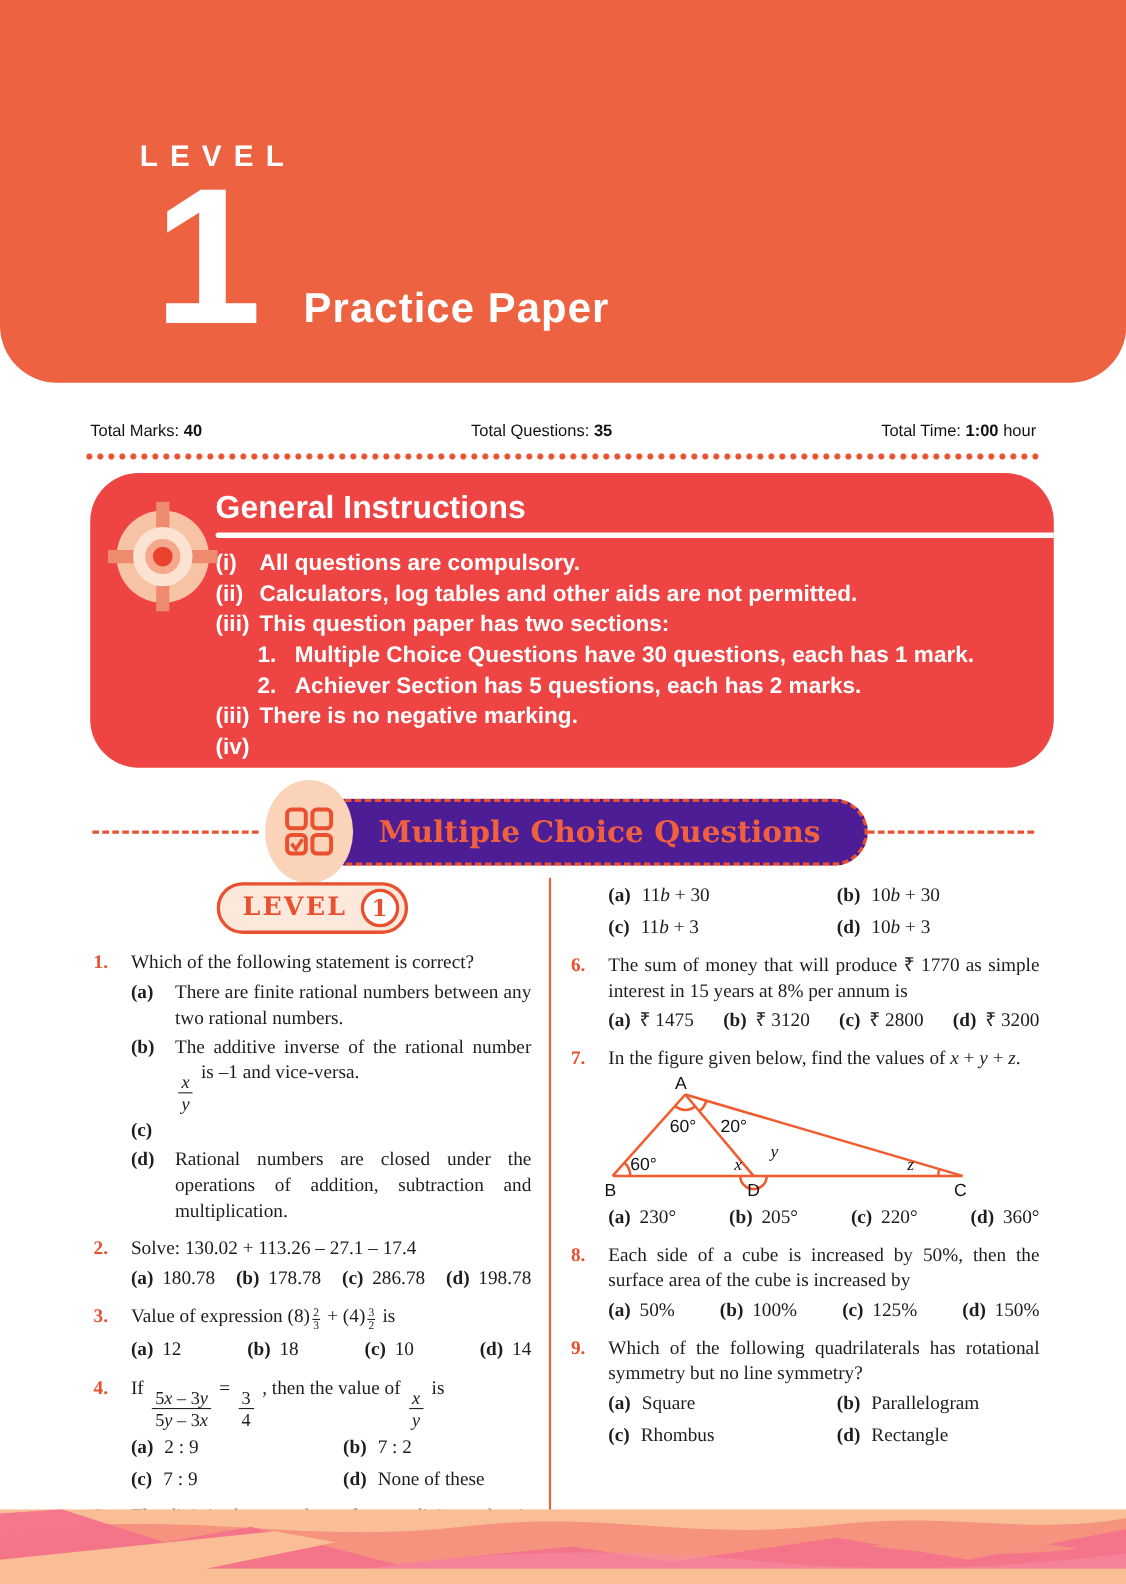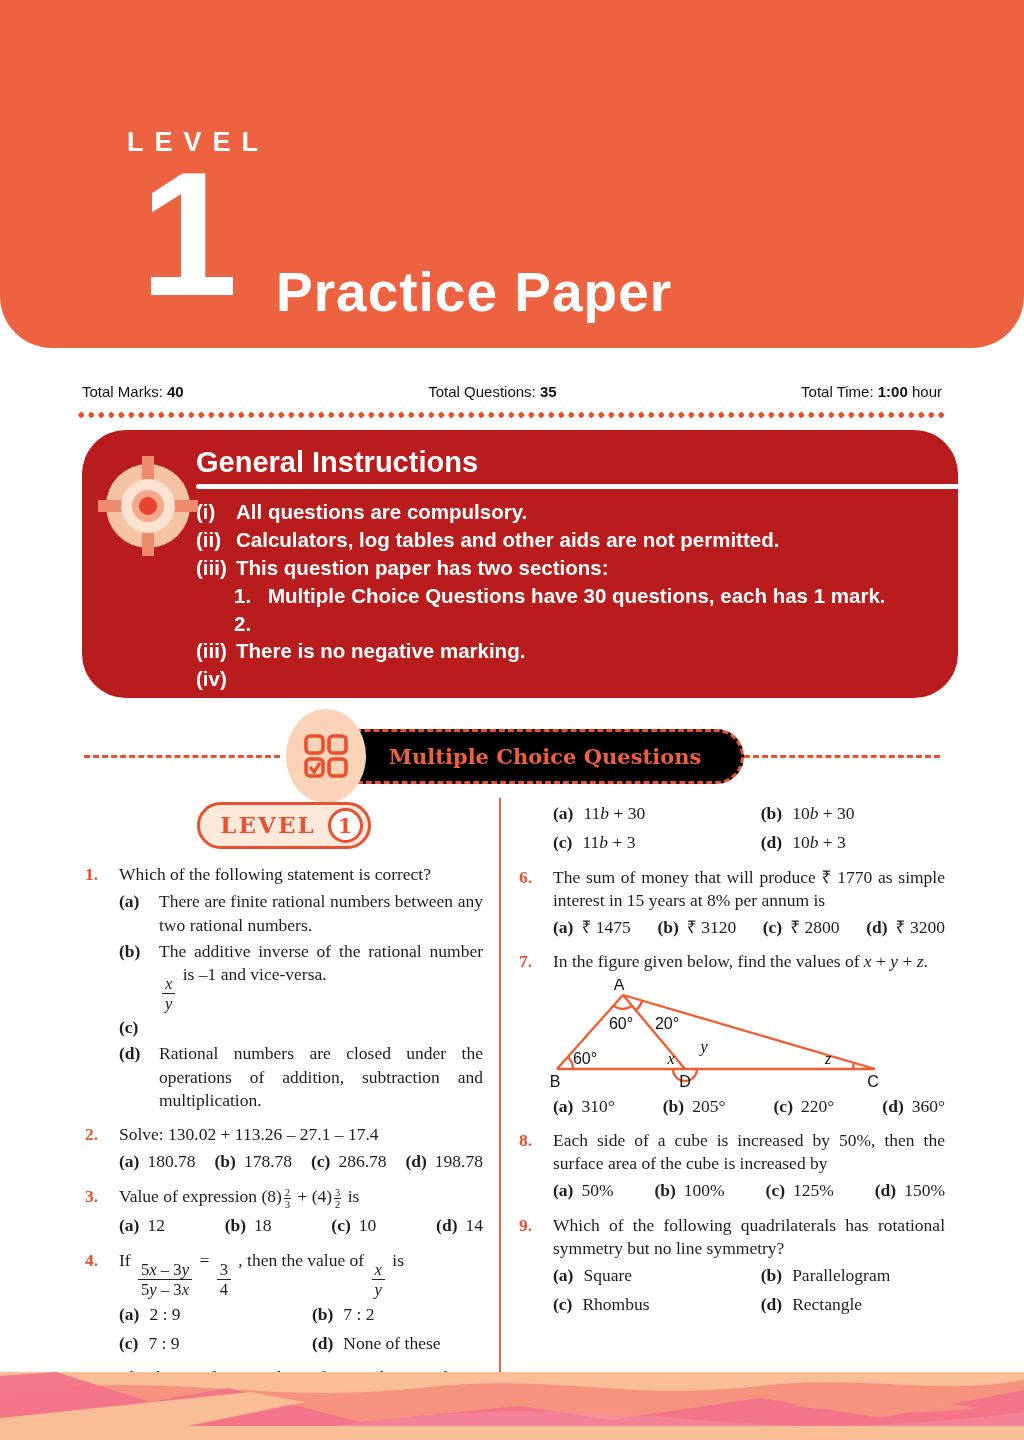--- a/index.html
+++ b/index.html
@@ -8,47 +8,47 @@
     font-family:"Liberation Sans",sans-serif;overflow:hidden;
   }
   
   .header{position:absolute;top:0;left:0;width:1024px;height:348px;
     background:#ED6342;border-radius:0 0 52px 52px;}
   .level-label{position:absolute;left:127px;top:127px;color:#fff;
     font-size:27px;font-weight:bold;letter-spacing:11px;}
   .level-num{position:absolute;left:140px;top:146px;color:#fff;
     font-size:176px;font-weight:800;line-height:1;}
   .header-title{position:absolute;left:276px;top:260px;color:#fff;
-    font-size:55px;font-weight:800;letter-spacing:1px;}
+    font-size:38px;font-weight:800;letter-spacing:1px;}
   
   .meta{position:absolute;top:383px;left:82px;right:82px;display:flex;
     justify-content:space-between;font-size:15px;color:#111;}
   .meta b{font-weight:bold;}
   .dots{position:absolute;top:411px;left:78px;right:78px;height:8px;
     background-image:radial-gradient(circle at 3.2px 4px,#E8502F 2.5px,rgba(0,0,0,0) 3px);
     background-size:10px 8px;background-repeat:repeat-x;}
   
   .instructions{position:absolute;top:430px;left:82px;width:876px;height:268px;
-    background:#b91c1c;border-radius:44px;box-sizing:border-box;
+    background:#ef4444;border-radius:44px;box-sizing:border-box;
     padding:14px 26px 0 114px;color:#fff;}
   .target-icon{position:absolute;left:16px;top:26px;}
   .instr-title{font-size:29px;font-weight:bold;margin:2px 0 5px;}
   .instr-underline{height:5px;background:#fff;margin:0 -26px 9px 0;border-radius:3px 0 0 3px;}
   .instr-item{display:flex;font-size:20.5px;font-weight:bold;line-height:1.36;}
   .instr-item.indent1{margin-left:38px;}
   .instr-num{flex:none;width:40px;}
   .instr-item.indent1 .instr-num{width:34px;}
   
   .banner{position:absolute;top:716px;left:0;right:0;height:80px;
     display:flex;align-items:center;padding:0 84px;}
   .banner-dash{flex:1;border-top:3px dashed #E8502F;}
   .banner-group{position:relative;margin-left:48px;display:flex;align-items:center;}
-  .banner-pill{border:3px dashed #E8502F;border-radius:36px;background:#000000;
+  .banner-pill{border:3px dashed #E8502F;border-radius:36px;background:#4c1d95;
     padding:12px 40px 12px 58px;font-family:"DejaVu Serif",serif;font-weight:bold;
-    font-size:21px;color:#F0603F;white-space:nowrap;}
+    font-size:27px;color:#F0603F;white-space:nowrap;}
   .banner-ellipse{position:absolute;left:-42px;top:50%;transform:translateY(-50%);
     width:80px;height:94px;border-radius:50%;background:#FAD3B8;
     display:flex;align-items:center;justify-content:center;}
   
   .content{position:absolute;top:798px;left:85px;right:79px;display:flex;
     font-family:"Liberation Serif",serif;font-size:17.5px;line-height:1.33;color:#1d1d1d;}
   .col-left{width:414px;flex:none;padding-right:16px;box-sizing:border-box;}
   .col-right{flex:1;border-left:2.5px solid #F0603F;padding-left:18px;min-width:0;}
   .badge-wrap{display:flex;justify-content:center;margin:4px 0 14px;}
   .badge{display:inline-flex;align-items:center;border:3px solid #E8502F;
@@ -126,20 +126,21 @@
       <div class="instr-item">
         <span class="instr-num">(iii)</span>
         <span class="instr-text">This question paper has two sections:</span>
       </div>
       <div class="instr-item indent1">
         <span class="instr-num">1.</span>
         <span class="instr-text">Multiple Choice Questions have 30 questions, each has 1 mark.</span>
       </div>
       <div class="instr-item indent1">
         <span class="instr-num">2.</span>
+        <span class="instr-text">Achiever Section has 5 questions, each has 2 marks.</span>
       </div>
       <div class="instr-item">
         <span class="instr-num">(iii)</span>
         <span class="instr-text">There is no negative marking.</span>
       </div>
       <div class="instr-item">
         <span class="instr-num">(iv)</span>
       </div>
     </div>
 </div>
@@ -363,21 +364,21 @@
     <text x="122" y="50" text-anchor="middle">20°</text>
     <text x="40" y="85" text-anchor="middle">60°</text>
     <text x="126" y="85" text-anchor="middle" font-style="italic" font-family="Liberation Serif, serif">x</text>
     <text x="159" y="73" text-anchor="middle" font-style="italic" font-family="Liberation Serif, serif">y</text>
     <text x="283" y="85" text-anchor="middle" font-style="italic" font-family="Liberation Serif, serif">z</text>
   </g>
 </svg>
           <div class="opts row4">
             <div class="opt">
               <span class="opt-label">(a)</span>
-              <span class="opt-body">310°</span>
+              <span class="opt-body">230°</span>
             </div>
             <div class="opt">
               <span class="opt-label">(b)</span>
               <span class="opt-body">205°</span>
             </div>
             <div class="opt">
               <span class="opt-label">(c)</span>
               <span class="opt-body">220°</span>
             </div>
             <div class="opt">

